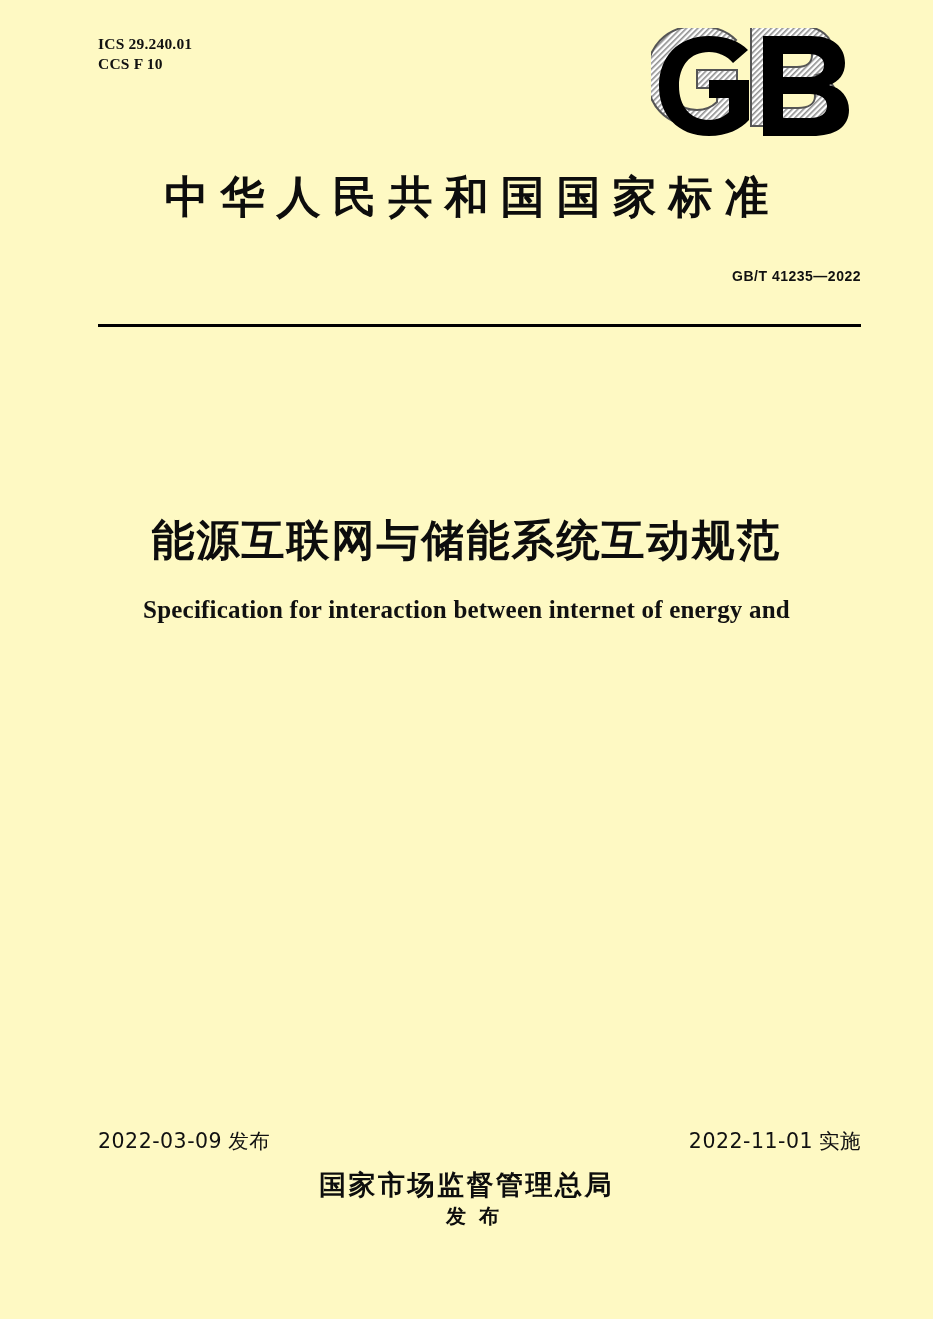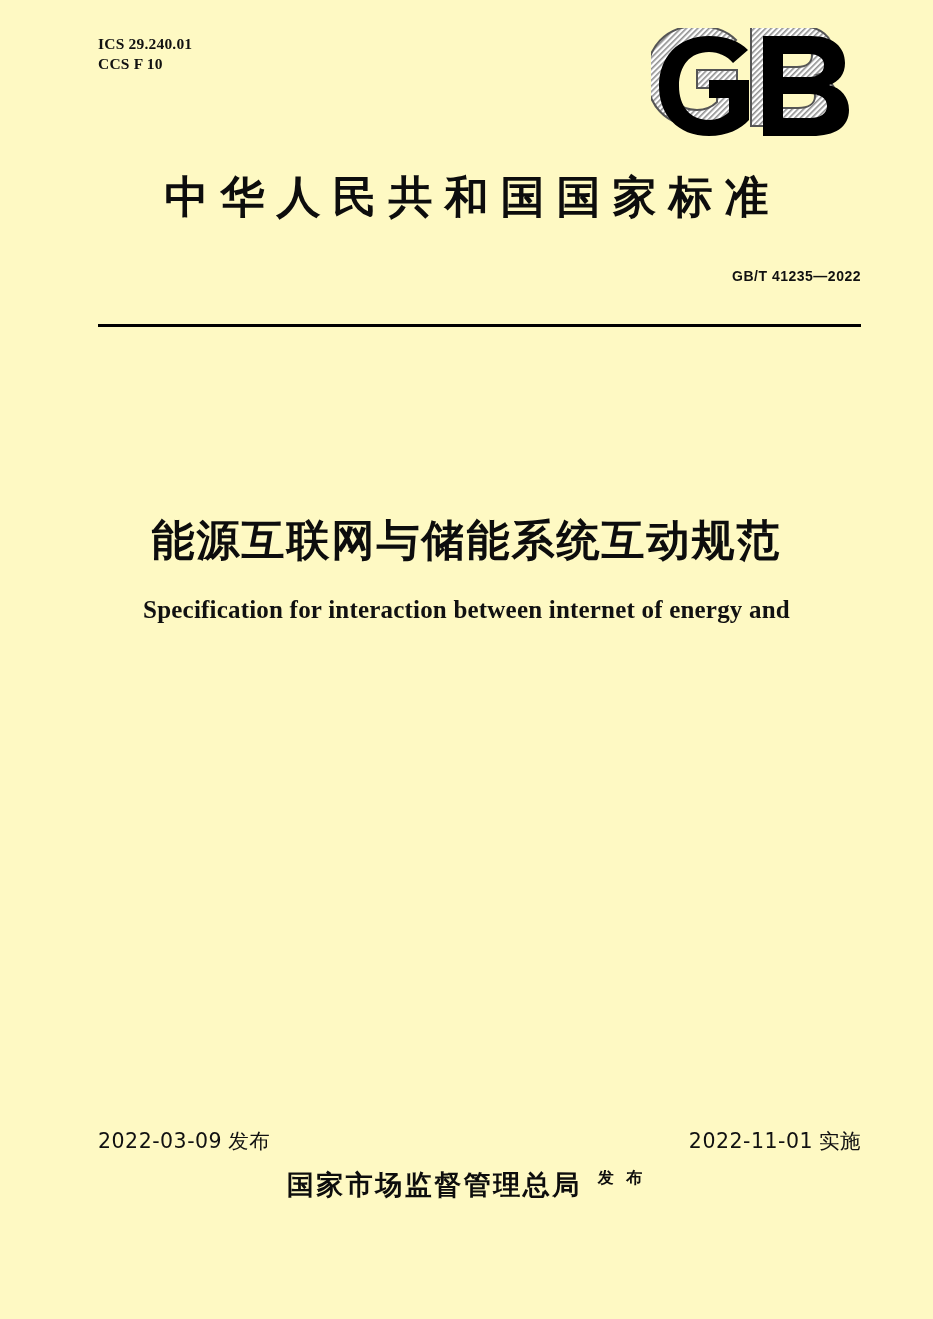--- a/index.html
+++ b/index.html
@@ -147,39 +147,40 @@
   }
 
   
   .issuer {
     position: absolute;
     top: 1168px;
     left: 0;
     width: 933px;
     display: flex;
     justify-content: center;
-    align-items: flex-start;
+    align-items: center;
+    flex-direction: column;
   }
   .issuer-names {
     font-family: "DejaVu Sans", "Liberation Sans", sans-serif;
     font-weight: bold;
     font-size: 27px;
     line-height: 1.28;
     letter-spacing: 2.5px;
     color: #0d0d0d;
     text-align: center;
   }
   .issuer-names .line {
     display: block;
     white-space: nowrap;
   }
   .issuer-action {
-    font-family: Liberation Sans, sans-serif;
-    font-weight: bold;
-    font-size: 16px;
+    font-family: Liberation Serif, serif;
+    font-weight: bold;
+    font-size: 20px;
     letter-spacing: 4px;
     color: #0d0d0d;
     margin-left: 16px;
     padding-bottom: 4px;
     white-space: nowrap;
   }
 </style>
 </head>
 <body>
 

